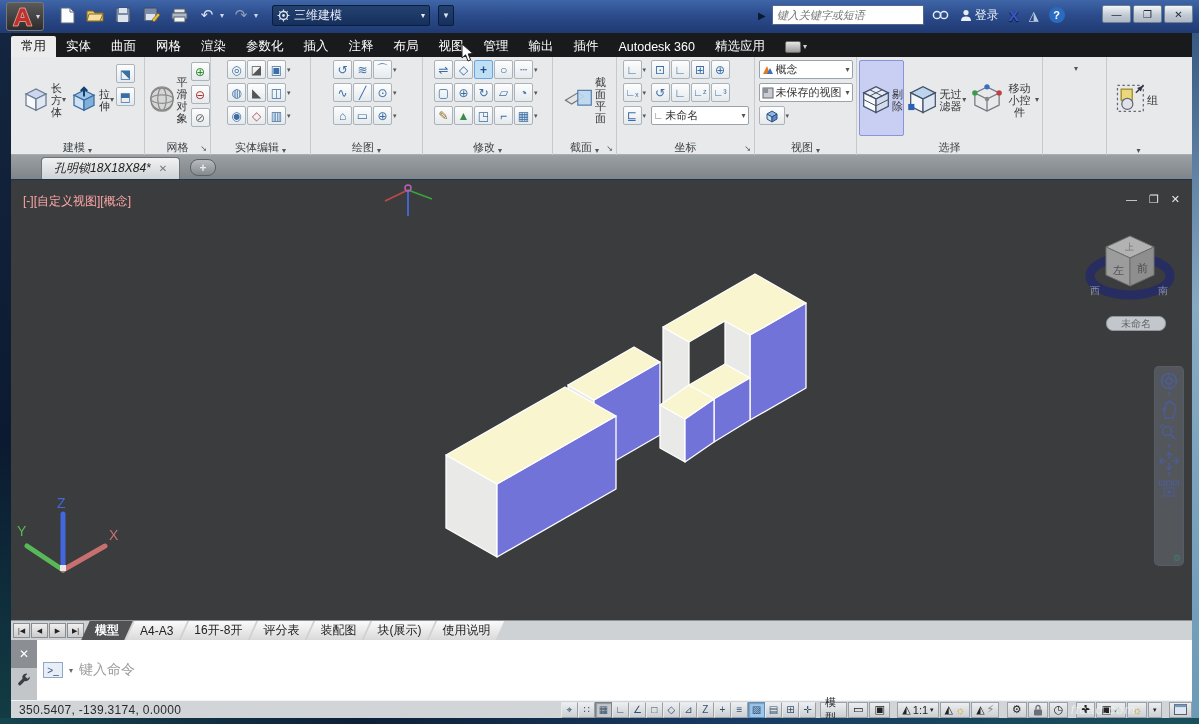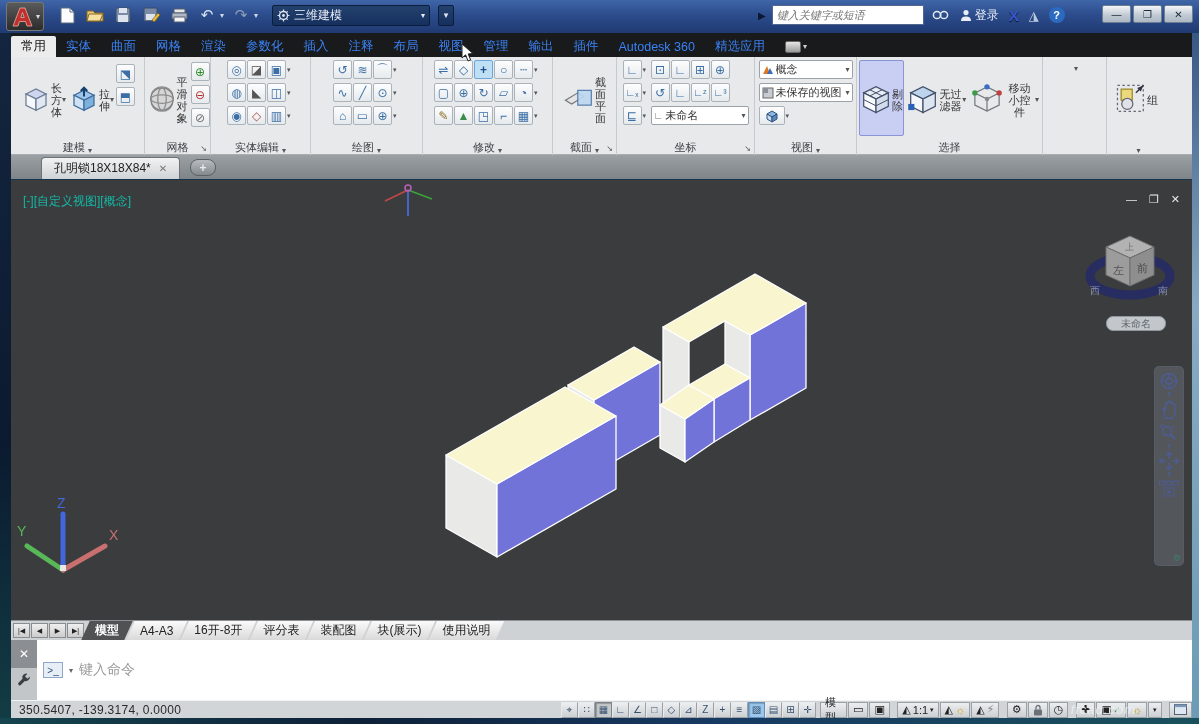--- a/index.html
+++ b/index.html
@@ -30,21 +30,21 @@
   .infocenter{position:absolute;left:758px;top:4px;display:flex;align-items:center;gap:6px;}
   .ic-arrow{color:#0a1830;font-size:10px;}
   .searchbox{width:152px;height:20px;border:1px solid #51688c;background:#fff;
     font-size:11px;font-style:italic;color:#6f7b8c;padding:0 4px;font-family:"Liberation Sans",sans-serif;}
   .icbtn{display:flex;align-items:center;gap:3px;color:#e9eef6;font-size:12px;padding:0 2px;}
   .winctl{position:absolute;right:6px;top:5px;display:flex;gap:2px;}
   .wbtn{width:29px;height:18px;display:flex;align-items:center;justify-content:center;font-size:10px;color:#1c2a3a;
     background:linear-gradient(180deg,#f4f6f8,#c2cbd4 55%,#aeb9c4);border:1px solid #6c7f94;border-radius:2px;}
   
   .tabrow{position:absolute;left:11px;top:33px;width:1181px;height:24px;background:#181a1c;display:flex;align-items:flex-end;}
-  .rtab{height:21px;padding:0 10px;display:flex;align-items:center;color:#3b82f6;font-size:12.5px;cursor:default;}
+  .rtab{height:21px;padding:0 10px;display:flex;align-items:center;color:#ffffff;font-size:12.5px;cursor:default;}
   .rtab.active{background:#ececec;color:#111;border-radius:2px 2px 0 0;}
   .rtab-extra{margin-left:10px;display:flex;align-items:center;gap:2px;color:#cfcfcf;height:21px;}
   .rtab-extra .box{width:16px;height:12px;background:linear-gradient(180deg,#e6e6e6,#9a9a9a);border:1px solid #666;border-radius:2px;}
   .rtab-extra .dd{font-size:8px;}
   
   .ribbon{position:absolute;left:11px;top:57px;width:1181px;height:98px;background:#e7e9eb;display:flex;
     border-bottom:1px solid #a9adb2;}
   .panel{height:98px;border-right:1px solid #c6cacd;display:flex;flex-direction:column;flex:0 0 auto;}
   .pbody{flex:1;display:flex;align-items:flex-start;justify-content:center;gap:2px;padding:3px 2px 0 2px;}
   .ptitle{height:16px;display:flex;align-items:flex-end;justify-content:center;font-size:11px;color:#3f4245;position:relative;}
@@ -68,28 +68,28 @@
   .rcombo{height:19px;display:flex;align-items:center;background:#fff;border:1px solid #9aa2aa;border-radius:2px;
     font-size:11px;color:#333;padding:0 2px;gap:2px;}
   .rcombo .cl{flex:1;white-space:nowrap;overflow:hidden;}
   .rcombo .dd{font-size:8px;color:#555;}
   .cursor-arrow{position:absolute;z-index:50;pointer-events:none;}
   
   .filetabs{position:absolute;left:11px;top:155px;width:1181px;height:25px;
     background:linear-gradient(180deg,#9aa0a4,#7e8488);display:flex;align-items:flex-end;border-bottom:1px solid #17354e;}
   .ftab{margin-left:30px;height:22px;display:flex;align-items:center;gap:8px;padding:0 12px;
     background:linear-gradient(180deg,#f2f2f2,#cfd3d6);border:1px solid #6d7377;border-bottom:none;
-    border-radius:4px 4px 0 0;font-size:12px;color:#222;}
+    border-radius:4px 4px 0 0;font-size:12px;color:#222;font-style:italic;}
   .ftab .x{color:#777;font-size:10px;}
   .newtab{margin-left:10px;margin-bottom:3px;width:26px;height:17px;border-radius:8px;
     background:linear-gradient(180deg,#b8bcc0,#84898d);border:1px solid #5c6165;display:flex;align-items:center;justify-content:center;
     color:#e8ecef;font-size:12px;font-weight:bold;}
   
   .viewport{position:absolute;left:11px;top:180px;width:1181px;height:440px;background:#3a3c3e;overflow:hidden;}
-  .vp-label{position:absolute;left:4px;top:13px;font-size:12px;color:#14b8a6;padding-left:8px;}
+  .vp-label{position:absolute;left:4px;top:13px;font-size:12px;color:#fca5a5;padding-left:8px;}
   .vp-ctl{position:absolute;right:12px;top:13px;display:flex;gap:12px;color:#e8e8e8;font-size:11px;}
   .viewcube{position:absolute;right:16px;top:44px;}
   .ucs-pill{position:absolute;right:26px;top:136px;width:60px;height:15px;background:#c3c7cb;border:1px solid #8f979e;
     border-radius:7px;display:flex;align-items:center;justify-content:center;font-size:10px;color:#5d6possible4;color:#5d646b;}
   .navbar{position:absolute;right:8px;top:186px;width:30px;height:200px;background:rgba(150,158,170,0.28);
     border:1px solid rgba(90,100,125,0.45);border-radius:5px;display:flex;flex-direction:column;align-items:center;
     padding:4px 0;gap:2px;}
   .navitem{width:26px;display:flex;flex-direction:column;align-items:center;color:#4d5c94;}
   .navitem .dd{font-size:7px;color:#4d5c94;line-height:6px;}
   .nav-gear{position:absolute;right:2px;bottom:2px;font-size:9px;color:#3f7d6e;}

